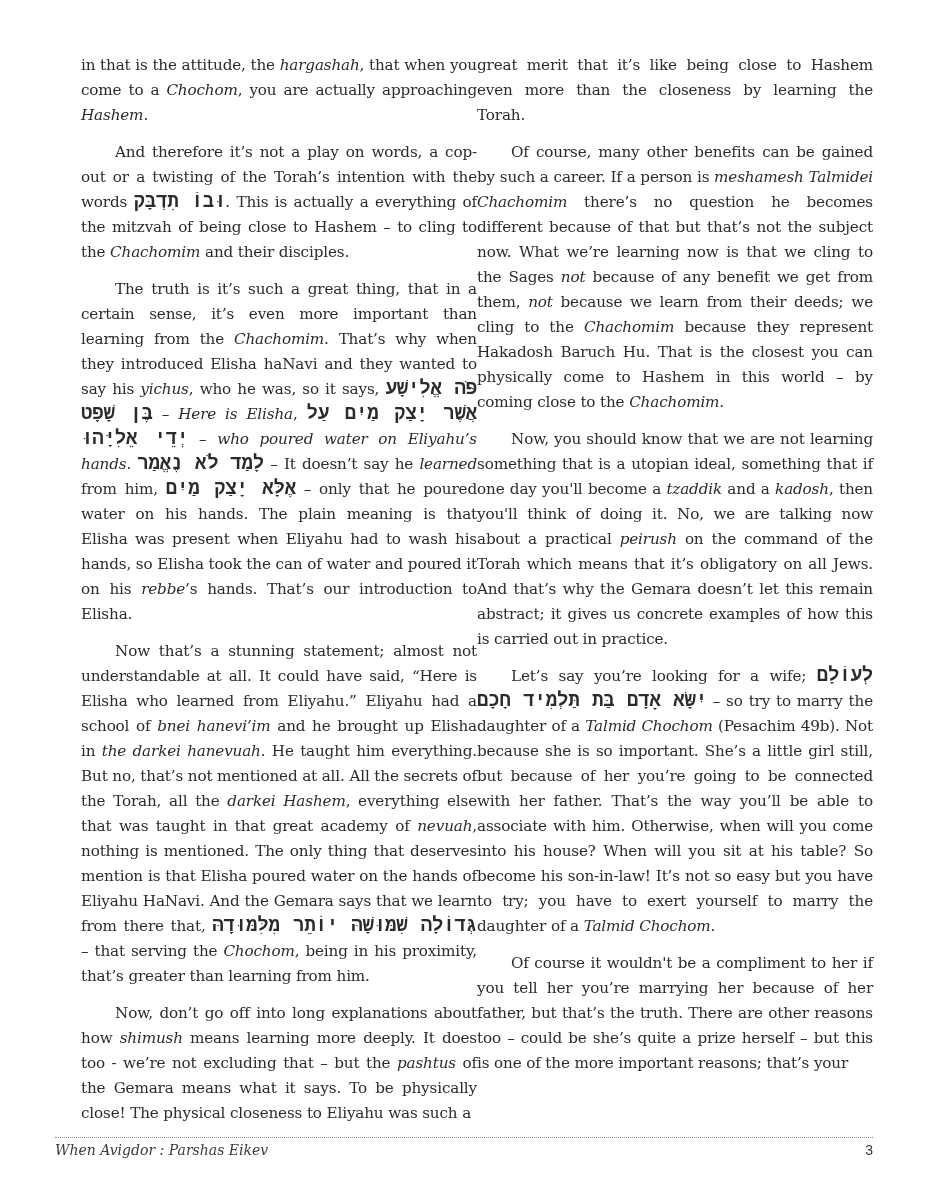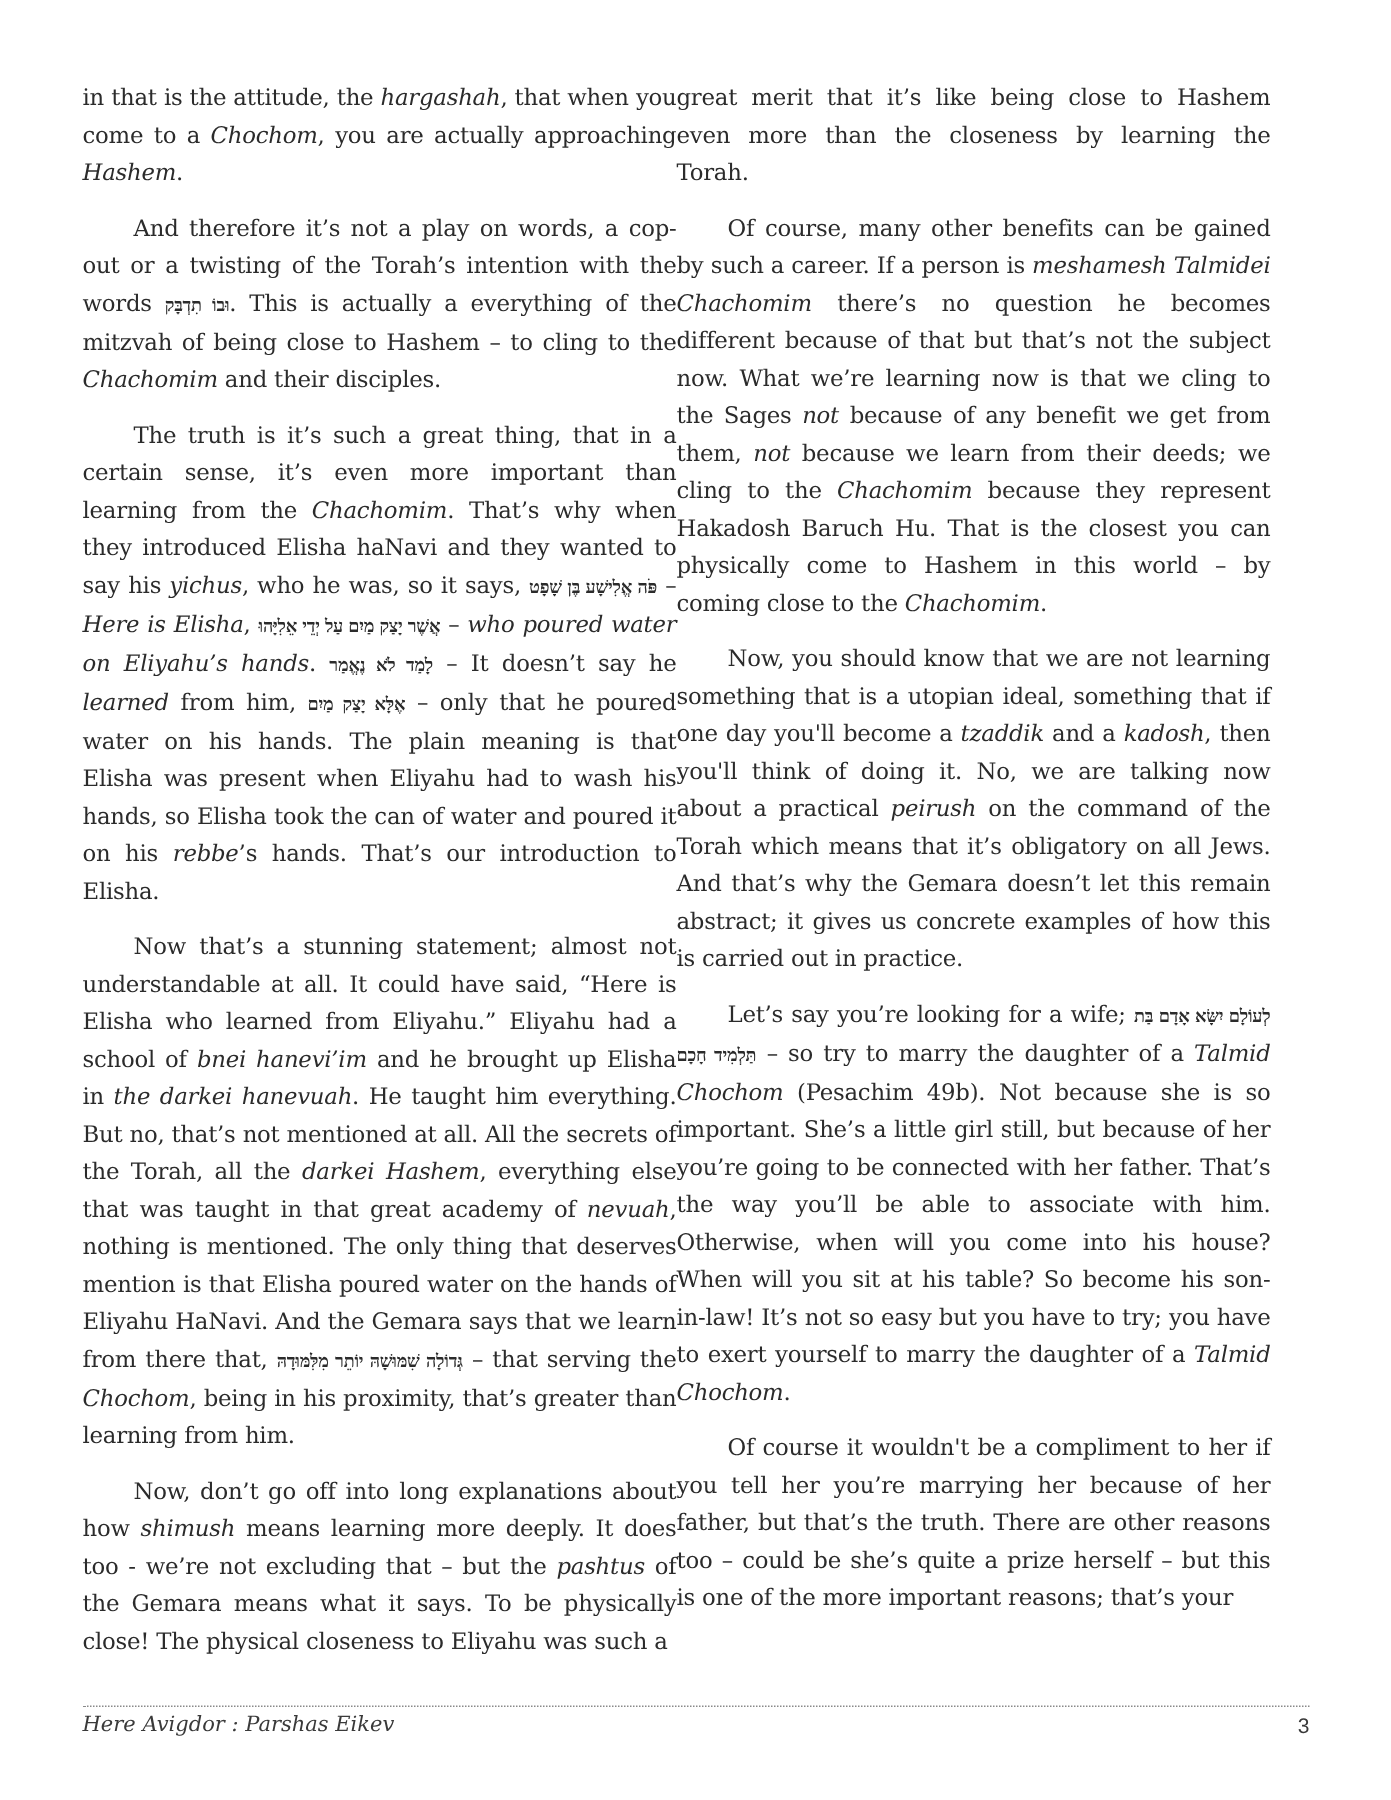--- a/index.html
+++ b/index.html
@@ -15,21 +15,21 @@
       color: #2b2b2b;
       font-family: "DejaVu Serif", "Liberation Serif", serif;
     }
     .page {
       position: absolute;
       left: 55px;
       top: 53px;
       width: 818px;
       height: 1070px;
       display: flex;
-      justify-content: flex-start;
+      justify-content: flex-end;
     }
     .column {
       width: 396px;
       font-size: 15.2px;
       line-height: 25px;
       letter-spacing: -0.15px;
     }
     .para {
       margin: 0 0 12px 0;
       text-align: justify;
@@ -38,23 +38,23 @@
     .para.indent {
       text-indent: 34px;
     }
     .para.cont {
       text-indent: 0;
     }
     .para i, .para .it {
       font-style: italic;
     }
     .heb {
-      font-family: Liberation Serif, serif;
+      font-family: Liberation Mono, monospace;
       font-weight: bold;
-      font-size: 12px;
+      font-size: 19px;
       unicode-bidi: isolate;
       direction: rtl;
     }
     .section-heading {
       text-align: center;
       font-style: italic;
       font-weight: bold;
       font-size: 15.5px;
       margin: 16px 0 12px 0;
       line-height: 25px;
@@ -117,16 +117,16 @@
     <p class="para indent"><span>Let’s say you’re looking for a wife; </span><span class="heb" dir="rtl">לְעוֹלָם יִשָּׂא אָדָם בַּת תַּלְמִיד חָכָם</span><span> – so try to marry the daughter of a </span><i>Talmid Chochom</i><span> (Pesachim 49b). Not because she is so important. She’s a little girl still, but because of her you’re going to be connected with her father. That’s the way you’ll be able to associate with him. Otherwise, when will you come into his house? When will you sit at his table? So become his son-in-law! It’s not so easy but you have to try; you have to exert yourself to marry the daughter of a </span><i>Talmid Chochom</i><span>.</span></p>
 
     <p class="para indent"><span>Of course it wouldn't be a compliment to her if you tell her you’re marrying her because of her father, but that’s the truth. There are other reasons too – could be she’s quite a prize herself – but this is one of the more important reasons; that’s your</span></p>
 
   </div>
 </div>
 
 <div class="footer">
   <div class="footer-rule"></div>
   <div class="footer-row">
-    <span class="footer-title">Here Avigdor : Parshas Eikev</span>
+    <span class="footer-title">When Avigdor : Parshas Eikev</span>
     <span class="footer-page">3</span>
   </div>
 </div>
 
 </body></html>

